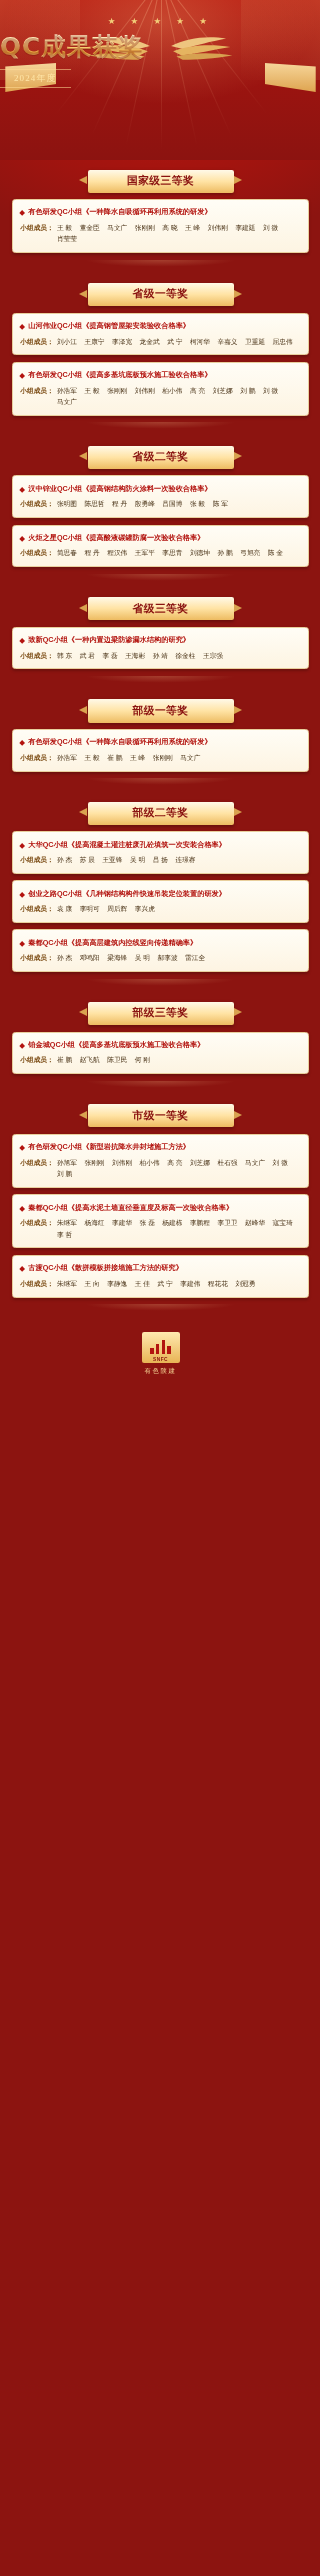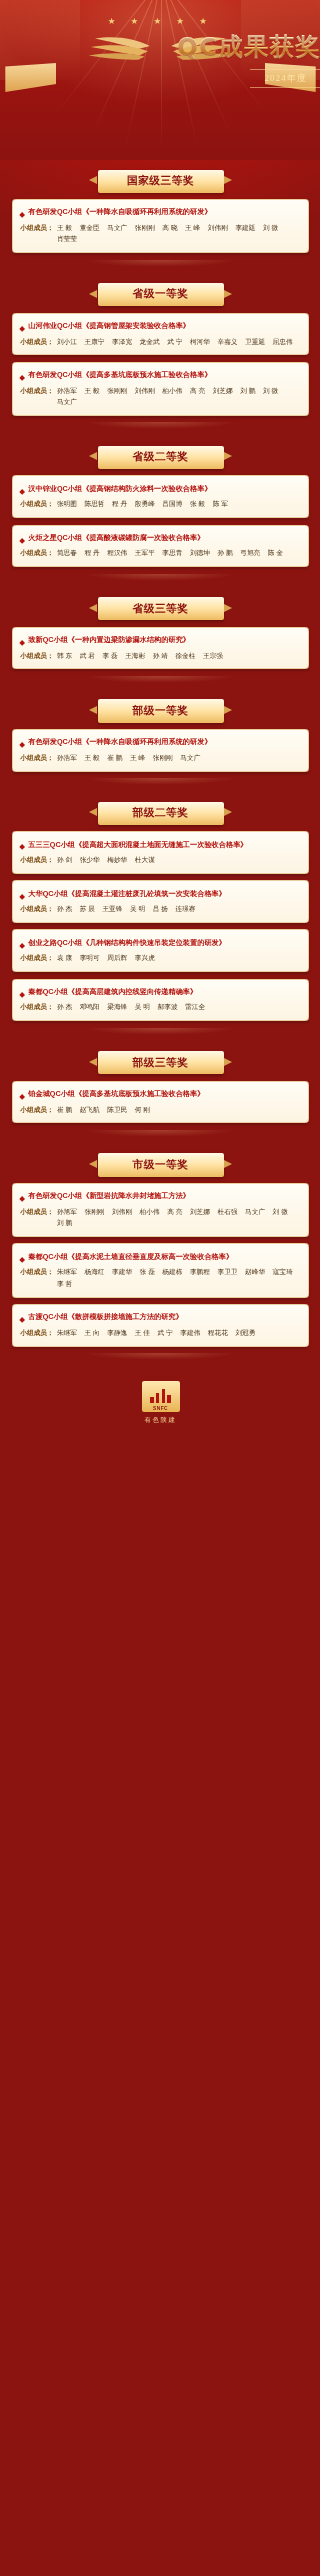--- a/index.html
+++ b/index.html
@@ -45,22 +45,21 @@
     position: absolute; top: 16px; left: 0; right: 0;
     text-align: center; letter-spacing: 6.4px;
     color: #f3d07a; font-size: 8.6px;
   }
   .wings {
     position: absolute; top: 28px; left: 0; right: 0;
     text-align: center;
   }
   .title-wrap {
     position: absolute; top: 33px; left: 0; right: 0;
-    text-align: right;
-    margin-left: 42px;
+    text-align: left;
   }
   .main-title {
     font-size: 24.6px; font-weight: bold; letter-spacing: 1.1px;
     background: linear-gradient(180deg, #fff6d8 0%, #ffd884 45%, #e8a93c 70%, #fff0c6 100%);
     -webkit-background-clip: text; background-clip: text;
     color: transparent;
     text-shadow: 0 1.1px 0 rgba(120,20,10,0.35);
     line-height: 1.15;
     font-family: "DejaVu Sans", "Liberation Sans", sans-serif;
   }
@@ -79,21 +78,21 @@
     position: absolute; top: 63px; width: 51px; height: 29px;
     background: linear-gradient(180deg, #ffe9a8, #e6b457);
     opacity: .9;
   }
   .ribbon-left { left: 5.3px; clip-path: polygon(0 12%, 100% 0, 100% 72%, 0 100%); }
   .ribbon-right { right: 5.3px; clip-path: polygon(0 0, 100% 12%, 100% 100%, 0 72%); }
 
   
   .section { padding: 0 11.8px; margin-top: 9.6px; }
   .sec-head {
-    width: 126px; margin: 0 auto 6.4px auto;
+    width: 146px; margin: 0 auto 6.4px auto;
     text-align: center;
     background: linear-gradient(180deg, #fff7e0 0%, #ffe2a2 45%, #e9b košt 100%);
     background: linear-gradient(180deg, #fff9e8 0%, #ffe3a4 50%, #edbb61 100%);
     color: #8a1210;
     font-size: 10.7px; font-weight: bold;
     padding: 4.3px 0 4.8px 0;
     border-radius: 2.1px;
     box-shadow: 0 1.1px 3.2px rgba(0,0,0,0.25);
     position: relative;
     letter-spacing: 0.5px;
@@ -115,21 +114,21 @@
     margin-bottom: 6.4px;
     color: #5a3c1c;
     box-shadow: 0 1.1px 2.7px rgba(0,0,0,0.22);
   }
   .proj {
     color: #b3140f;
     font-weight: bold;
     font-size: 7.2px;
     line-height: 1.55;
     display: flex;
-    align-items: flex-end;
+    align-items: center;
   }
   .proj .bullet {
     flex: 0 0 auto;
     width: 4.3px; height: 4.3px;
     background: #b3140f;
     transform: rotate(45deg);
     margin: 3.2px 3.7px 0 0;
   }
   .members {
     margin-top: 4.3px;
@@ -382,35 +381,20 @@
             </span>
           </div>
         </div>
       </div>
       <div class="divider-wave"></div>
       <div class="section">
         <div class="sec-head">部级二等奖</div>
         <div class="card">
           <div class="proj">
             <span class="bullet"></span>
-            <span>五三三QC小组《提高超大面积混凝土地面无缝施工一次验收合格率》</span>
-          </div>
-          <div class="members">
-            <span class="mlabel">小组成员：</span>
-            <span class="mnames">
-              <span>孙 剑</span>
-              <span>张少华</span>
-              <span>梅妙华</span>
-              <span>杜大谋</span>
-            </span>
-          </div>
-        </div>
-        <div class="card">
-          <div class="proj">
-            <span class="bullet"></span>
             <span>大华QC小组《提高混凝土灌注桩废孔砼填筑一次安装合格率》</span>
           </div>
           <div class="members">
             <span class="mlabel">小组成员：</span>
             <span class="mnames">
               <span>孙 杰</span>
               <span>苏 晨</span>
               <span>王亚锋</span>
               <span>吴 明</span>
               <span>吕 扬</span>

